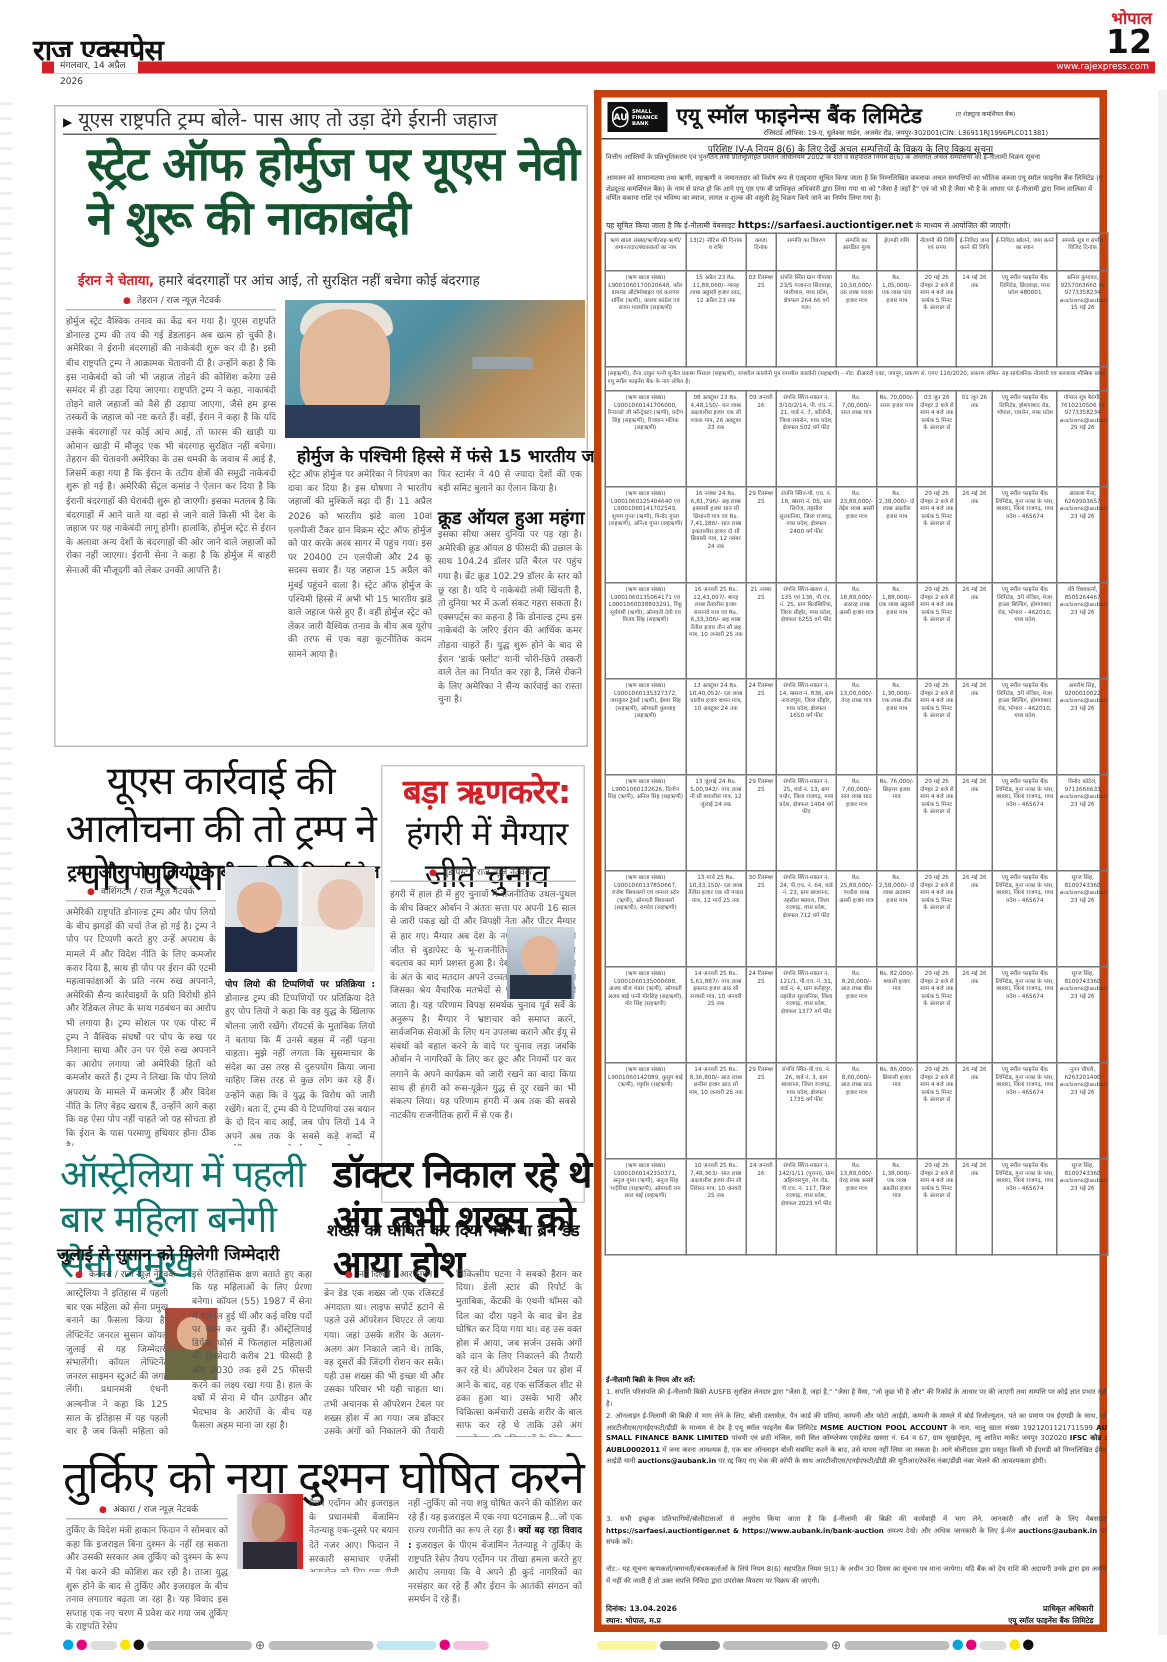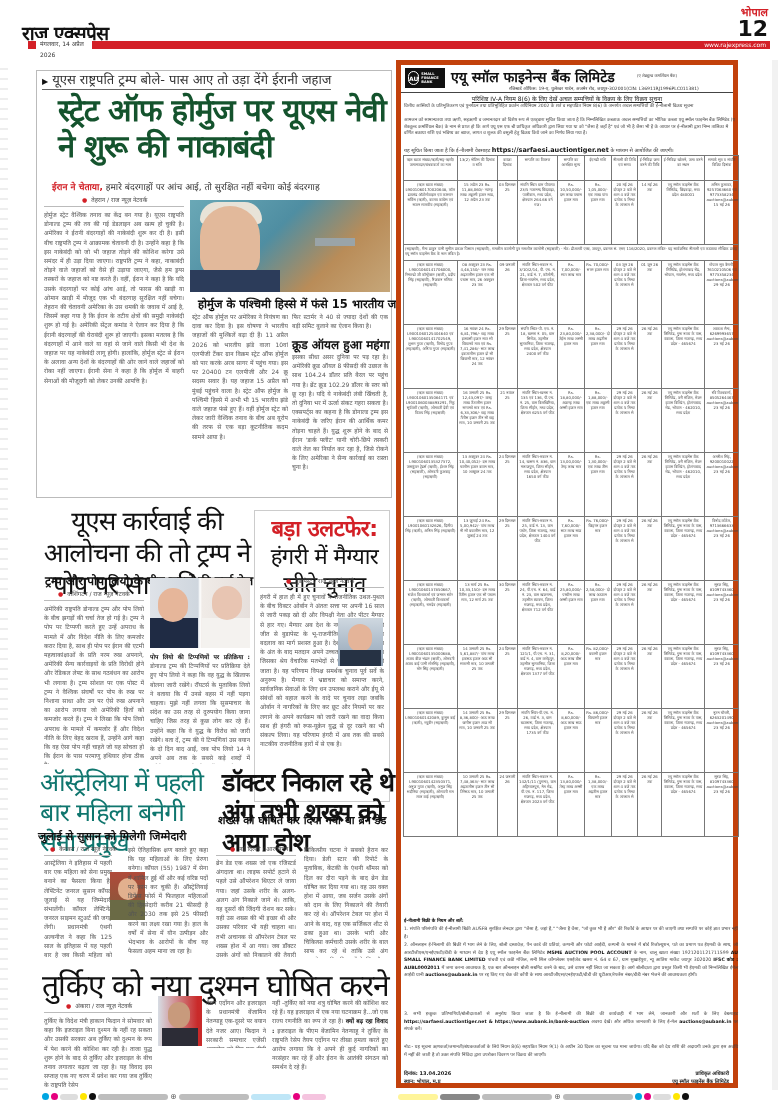--- a/index.html
+++ b/index.html
@@ -121,21 +121,21 @@
 <div class="body" style="left:44px;top:604px;width:100px;height:160px">अमेरिकी राष्ट्रपति डोनाल्ड ट्रम्प और पोप लियो के बीच झगड़ों की चर्चा तेज हो गई है। ट्रम्प ने पोप पर टिप्पणी करते हुए उन्हें अपराध के मामले में और विदेश नीति के लिए कमजोर करार दिया है, साथ ही पोप पर ईरान की एटमी महत्वाकांक्षाओं के प्रति नरम रुख अपनाने, अमेरिकी सैन्य कार्रवाइयों के प्रति विरोधी होने और रेडिकल लेफ्ट के साथ गठबंधन का आरोप भी लगाया है। ट्रम्प सोशल पर एक पोस्ट में ट्रम्प ने वैश्विक संघर्षों पर पोप के रुख पर निशाना साधा और उन पर ऐसे रुख अपनाने का आरोप लगाया जो अमेरिकी हितों को कमजोर करते हैं। ट्रम्प ने लिखा कि पोप लियो अपराध के मामले में कमजोर हैं और विदेश नीति के लिए बेहद खराब हैं, उन्होंने आगे कहा कि वह ऐसा पोप नहीं चाहते जो यह सोचता हो कि ईरान के पास परमाणु हथियार होना ठीक है।</div>
 <div class="photo img-pope">
   <div class="s1"></div>
   <div class="p1"></div>
   <div class="s2"></div>
   <div class="p2"></div>
 </div>
 <div class="body" style="left:150px;top:652px;width:100px;height:112px"><b style="color:#111">पोप लियो की टिप्पणियों पर प्रतिक्रिया :</b> <span>डोनाल्ड ट्रम्प की टिप्पणियों पर प्रतिक्रिया देते हुए पोप लियो ने कहा कि वह युद्ध के खिलाफ बोलना जारी रखेंगे। रॉयटर्स के मुताबिक लियो ने बताया कि मैं उनसे बहस में नहीं पड़ना चाहता। मुझे नहीं लगता कि सुसमाचार के संदेश का उस तरह से दुरुपयोग किया जाना चाहिए जिस तरह से कुछ लोग कर रहे हैं। उन्होंने कहा कि वे युद्ध के विरोध को जारी रखेंगे। बता दें, ट्रम्प की ये टिप्पणियां उस बयान के दो दिन बाद आईं, जब पोप लियो 14 ने अपने अब तक के सबसे कड़े शब्दों में अमेरिका-इजराइल के ईरान में युद्ध को बढ़ावा देने वाली सर्वशक्तिमान होने की भ्रांति की निंदा की।</span></div>
 
 <div class="hung-box"></div>
-<div class="hl3"><span class="red">बड़ा उलटफेर:</span><span> हंगरी में मैग्यार जीते चुनाव</span></div>
+<div class="hl3"><span class="red">बड़ा ऋणकरेर:</span><span> हंगरी में मैग्यार जीते चुनाव</span></div>
 <div class="byline" style="left:286px;top:577px">बुडापेस्ट / राज न्यूज़ नेटवर्क</div>
 <div class="rule" style="left:260px;top:587px;width:124px;height:1px"></div>
 <div class="body" style="left:260px;top:592px;width:124px;height:205px">हंगरी में हाल ही में हुए चुनावों में राजनीतिक उथल-पुथल के बीच विक्टर ओर्बान ने अंततः सत्ता पर अपनी 16 साल से जारी पकड़ खो दी और विपक्षी नेता और पीटर मैग्यार से हार गए। मैग्यार अब देश के नए पीएम होंगे। उनकी जीत से बुडापेस्ट के भू-राजनीतिक रुख में संभावित बदलाव का मार्ग प्रशस्त हुआ है। देश में कम्युनिस्ट शासन के अंत के बाद मतदान अपने उच्चतम स्तर पर पहुंच गया जिसका श्रेय वैचारिक मतभेदों से परे एक गठबंधन को जाता है। यह परिणाम विपक्ष समर्थक चुनाव पूर्व सर्वे के अनुरूप है। मैग्यार ने भ्रष्टाचार को समाप्त करने, सार्वजनिक सेवाओं के लिए धन उपलब्ध कराने और ईयू से संबंधों को बहाल करने के वादे पर चुनाव लड़ा जबकि ओर्बान ने नागरिकों के लिए कर छूट और नियमों पर कर लगाने के अपने कार्यक्रम को जारी रखने का वादा किया साथ ही हंगरी को रूस-यूक्रेन युद्ध से दूर रखने का भी संकल्प लिया। यह परिणाम हंगरी में अब तक की सबसे नाटकीय राजनीतिक हारों में से एक है।</div>
 <div class="photo img-hung">
   <div class="f"></div>
   <div class="s"></div>
 </div>
 
 <div class="hl4" style="width:178px">ऑस्ट्रेलिया में पहली बार महिला बनेगी सेना प्रमुख</div>
 <div class="hl4b" style="width:172px">डॉक्टर निकाल रहे थे अंग तभी शख्स को आया होश</div>

